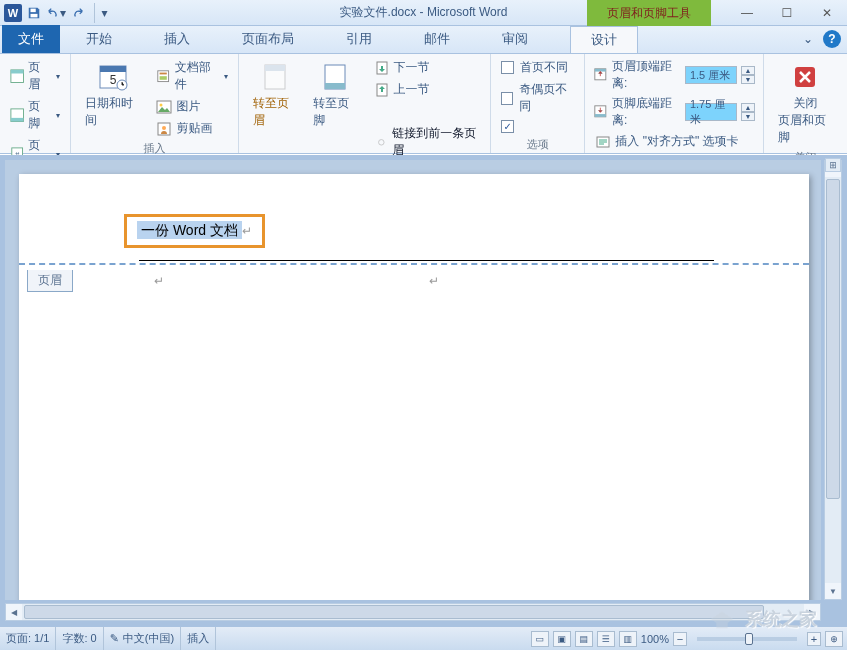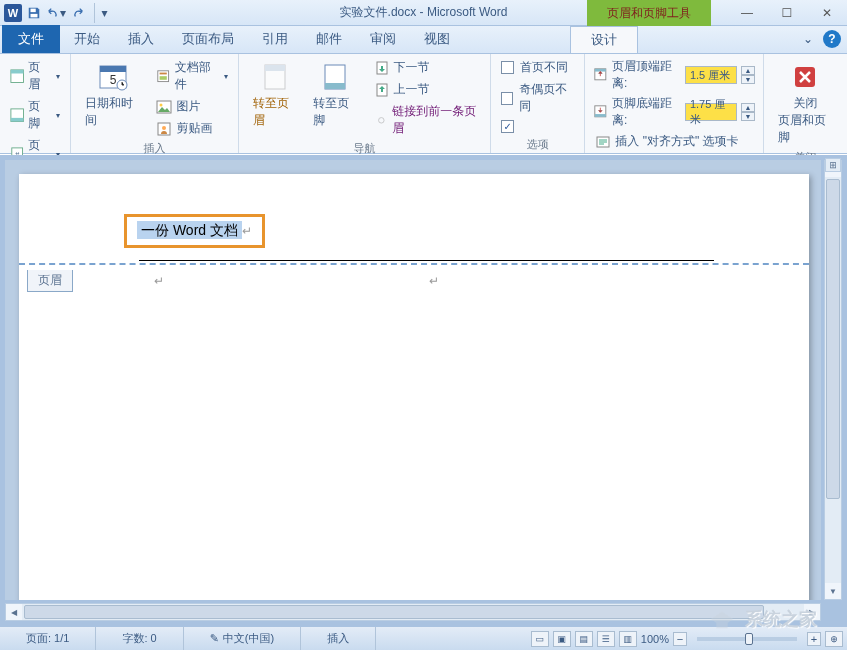--- a/index.html
+++ b/index.html
@@ -12,21 +12,21 @@
 .titlebar .qat .qbtn { width: 20px; height: 20px; display: flex; align-items: center; justify-content: center; color: #3b5a82; cursor: pointer; }
 .titlebar .qat .qbtn svg { width: 14px; height: 14px; }
 .titlebar .title { position: absolute; left: 50%; transform: translateX(-50%); color: #3b5a82; font-size: 12px; }
 .titlebar .context-tab { position: absolute; left: 550px; top: 0; height: 26px; background: #7fba3d; color: #7f1d1d; display: flex; align-items: center; padding: 0 20px; font-size: 12px; margin-left: 37px; }
 .titlebar .winbtns { position: absolute; right: 0; display: flex; }
 .titlebar .winbtns .wb { width: 40px; height: 26px; display: flex; align-items: center; justify-content: center; color: #555; cursor: pointer; }
 
 
 .tabs { height: 28px; background: linear-gradient(#e8f1fb, #d7e6f7); display: flex; align-items: flex-end; border-bottom: 1px solid #a9c2e0; position: relative; }
 .tabs .file-tab { background: #1e66b0; color: #fff; padding: 5px 16px; font-size: 13px; margin-left: 2px; }
-.tabs .tab { padding: 5px 14px; color: #3b5a82; font-size: 13px; cursor: pointer; }
+.tabs .tab { padding: 5px 26px; color: #3b5a82; font-size: 13px; cursor: pointer; }
 .tabs .ctx-tab { position: absolute; left: 570px; background: #f6f8fb; border: 1px solid #a9c2e0; border-bottom: none; padding: 4px 20px; color: #3b5a82; font-size: 13px; }
 .tabs .help { position: absolute; right: 6px; top: 4px; display: flex; gap: 6px; }
 .tabs .help .hbtn { width: 18px; height: 18px; display:flex; align-items:center; justify-content:center; color:#3b5a82; }
 .tabs .help .helpq { background:#2179c8; color:#fff; border-radius:50%; font-weight:bold; font-size:12px; }
 
 
 .ribbon { height: 100px; background: #f6f8fb; border-bottom: 1px solid #a9c2e0; display: flex; }
 .group { border-right: 1px solid #cfdbe9; padding: 3px 6px 0; display: flex; flex-direction: column; justify-content: space-between; }
 .group .glabel { text-align: center; font-size: 11px; color: #6a7a8c; padding: 2px 0; }
 .group .gbody { flex: 1; display: flex; align-items: flex-start; }
@@ -34,21 +34,21 @@
 .btnrow { display: flex; align-items: center; gap: 4px; padding: 2px 4px; cursor: pointer; color: #3b5a82; font-size: 12px; }
 .btnrow .ic { width: 16px; height: 16px; display:flex; align-items:center; justify-content:center; }
 .btnrow .dd { font-size: 8px; margin-left: 2px; }
 .bigbtn { display: flex; flex-direction: column; align-items: center; padding: 2px 8px; cursor: pointer; color: #3b5a82; font-size: 12px; }
 .bigbtn .bic { width: 32px; height: 36px; display:flex; align-items:center; justify-content:center; }
 .bigbtn.disabled { color: #a16207; }
 .chk { display: flex; align-items: center; gap: 6px; padding: 2px 4px; color: #3b5a82; font-size: 12px; }
 .chk .cb { width: 13px; height: 13px; border: 1px solid #7a8fa8; background: #fff; display:flex; align-items:center; justify-content:center; font-size:10px; color:#2b579a; }
 .spin { display: flex; align-items: center; gap: 4px; padding: 1px 2px; color: #3b5a82; font-size: 12px; }
 .spin .sic { width: 16px; height: 16px; }
-.spin .sval { width: 56px; height: 18px; border: 1px solid #a9b8c8; background:#fde047; padding: 0 4px; font-size: 11px; display:flex; align-items:center; }
+.spin .sval { width: 56px; height: 18px; border: 1px solid #a9b8c8; background:#7dd3fc; padding: 0 4px; font-size: 11px; display:flex; align-items:center; }
 .spin .sbtns { display:flex; flex-direction:column; }
 .spin .sbtns div { width:14px; height:9px; border:1px solid #a9b8c8; background:#eef3f9; font-size:7px; display:flex; align-items:center; justify-content:center; cursor:pointer; }
 
 
 .docwrap { position: absolute; top: 155px; left: 0; right: 0; bottom: 24px; background: #a9c2e0; }
 .docpad { position:absolute; top:5px; left:5px; right:26px; bottom:26px; background:#b9cde3; overflow:hidden; }
 .page { position:absolute; left:14px; top:14px; width:790px; height:780px; background:#fff; box-shadow: 2px 2px 6px rgba(0,0,0,0.3); }
 .header-area { position:absolute; top:40px; left:0; right:0; }
 .header-text-box { position:absolute; left:105px; top:0; border:3px solid #e8942d; padding:5px 10px; }
 .header-text { background:#b9d3ef; padding:1px 4px; color:#000; font-size:14px; }
@@ -66,21 +66,21 @@
 .vscroll .down { position:absolute; bottom:0; width:100%; }
 .vscroll .thumb { position:absolute; top:18px; left:1px; right:1px; height:320px; background:#cdd9e8; border:1px solid #a9bcd0; border-radius:2px; }
 .vscroll .extra { position:absolute; right:0; top:-3px; width:16px; height:14px; background:#e3ecf5; border:1px solid #b9cde3; font-size:9px; display:flex; align-items:center; justify-content:center; color:#5a7290; }
 .hscroll { position:absolute; left:5px; right:26px; bottom:5px; height:18px; background:#e3ecf5; border:1px solid #b9cde3; }
 .hscroll .l, .hscroll .r { width:16px; height:100%; display:flex; align-items:center; justify-content:center; background:#f0f5fb; font-size:8px; color:#5a7290; cursor:pointer; position:absolute; }
 .hscroll .r { right:0; }
 .hscroll .thumb { position:absolute; left:18px; top:1px; bottom:1px; width:740px; background:#cdd9e8; border:1px solid #a9bcd0; border-radius:2px; }
 
 
 .status { position:absolute; left:0; right:0; bottom:0; height:24px; background:linear-gradient(#e3ecf7,#c9dbef); border-top:1px solid #a9c2e0; display:flex; align-items:center; font-size:11px; color:#3b5a82; }
-.status .cell { padding: 0 26px; border-right:1px solid #b0c4da; height:100%; display:flex; align-items:center; gap:4px; }
+.status .cell { padding: 0 6px; border-right:1px solid #b0c4da; height:100%; display:flex; align-items:center; gap:4px; }
 .status .right { position:absolute; right:4px; display:flex; align-items:center; gap:4px; }
 .status .viewbtn { width:18px; height:16px; border:1px solid #a9bcd0; background:#eef3f9; cursor:pointer; display:flex; align-items:center; justify-content:center; font-size:9px; }
 .status .slider { width:100px; height:4px; background:#b9cde3; position:relative; margin:0 6px; }
 .status .slider .tick { position:absolute; left:50%; top:-3px; width:1px; height:10px; background:#5a7290; }
 .status .slider .knob { position:absolute; left:48%; top:-4px; width:8px; height:12px; background:#eef3f9; border:1px solid #5a7290; border-radius:2px; }
 .status .zm { width:14px; height:14px; border:1px solid #a9bcd0; background:#eef3f9; display:flex; align-items:center; justify-content:center; cursor:pointer; font-size:11px; }
 .watermark { position:absolute; right:30px; bottom:16px; color:#c9d3de; font-size:18px; font-weight:bold; text-shadow:1px 1px 1px #fff; display:flex; align-items:center; gap:8px; pointer-events:none;}
 .watermark .logo { width:30px; height:30px; opacity:.4; }
 
 svg { display:block; }
@@ -259,21 +259,21 @@
           </div>
         <div class="btnrow">
             <span class="ic">
               <svg viewBox="0 0 16 16">
                 <rect x="3" y="2" width="10" height="12" fill="#fff" stroke="#888"></rect>
                 <path fill="#4a8" d="M8 4l-3 3h2v3h2V7h2z"></path>
               </svg>
             </span>
             <span>上一节</span>
           </div>
-        <div class="btnrow" style="color:#701a75;">
+        <div class="btnrow" style="color:#0f172a;margin-top:22px;">
             <span class="ic">
               <svg viewBox="0 0 16 16" opacity=".45">
                 <path stroke="#888" fill="none" d="M5 8a3 3 0 0 1 6 0M5 8a3 3 0 0 0 6 0"></path>
               </svg>
             </span>
             <span>链接到前一条页眉</span>
           </div>
       </div>
     </div>
     <div class="glabel">导航</div>

